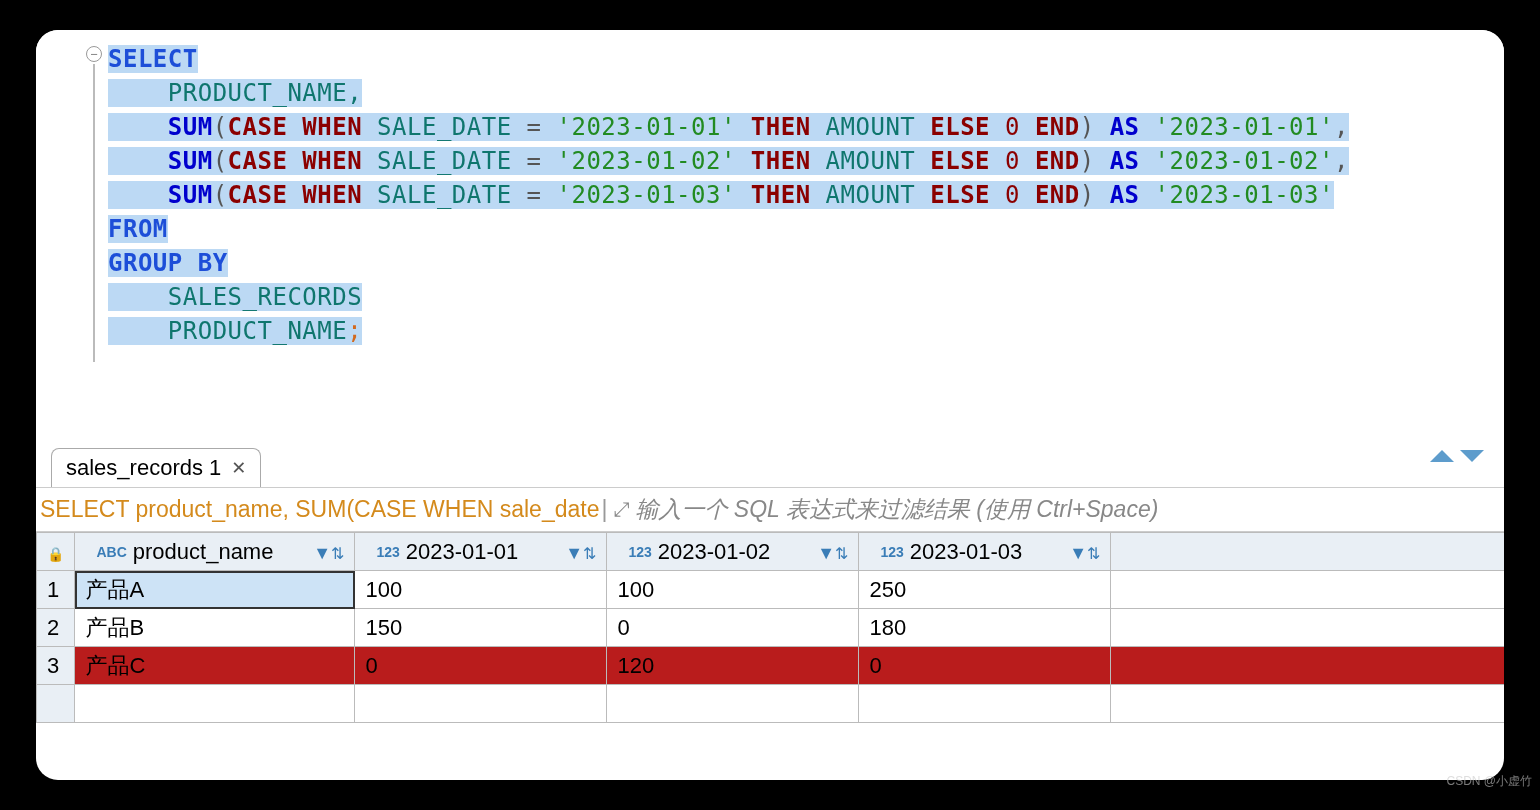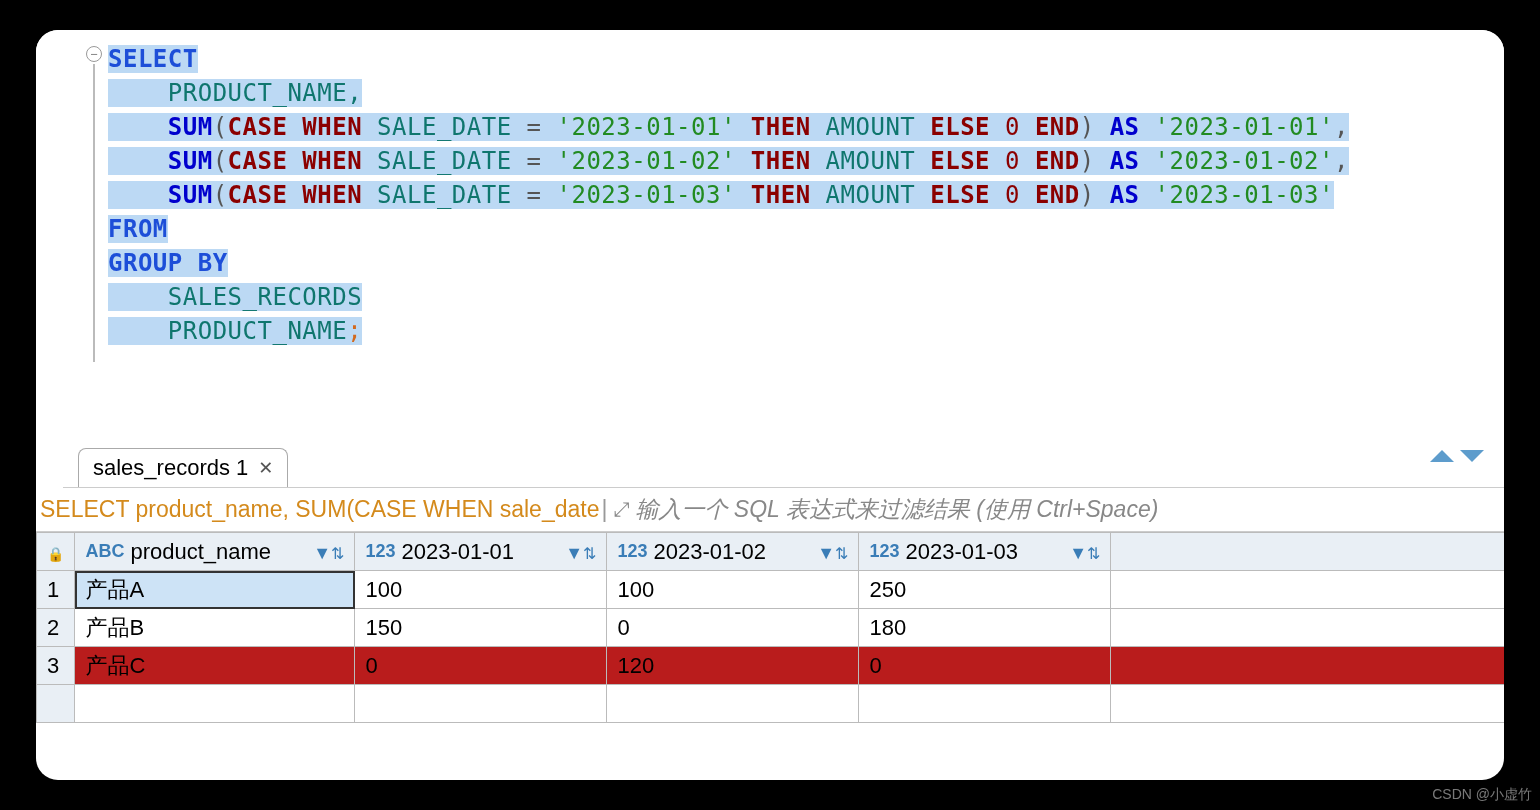--- a/index.html
+++ b/index.html
@@ -98,21 +98,20 @@
   border-right: 12px solid transparent;
   border-top: 12px solid #5d9ccc;
 }
 .tabs-bar {
   display: flex;
   align-items: flex-end;
   border-bottom: 1px solid #ccc;
   height: 44px;
   background: #fff;
   padding-left: 16px;
-  margin-left: 27px;
 }
 .tab {
   border: 1px solid #aaa;
   border-bottom: none;
   background: #fff;
   padding: 6px 14px;
   border-radius: 8px 8px 0 0;
   font-size: 22px;
   display: flex;
   align-items: center;
@@ -183,41 +182,42 @@
   width: 50px;
 }
 .col-header {
   display: flex;
   align-items: center;
   justify-content: space-between;
   gap: 8px;
 }
 .col-left { display: flex; align-items: center; gap: 6px; }
 .type-tag {
-  font-size: 18px;
+  font-size: 14px;
   font-weight: bold;
   color: #3a7db7;
   font-family: Arial, sans-serif;
+  margin-left: 11px;
 }
 .filter-icon { color: #3a7db7; font-size: 18px; cursor: pointer; }
 .sort-icon { color: #3a7db7; font-size: 16px; cursor: pointer; }
 .selected-cell {
   background: #cde3f6 !important;
   outline: 2px solid #333;
   outline-offset: -2px;
 }
 .num-cell { text-align: right; }
 .alt-row td { background: #b91c1c; }
 .alt-row td.rownum { background: #e9eff5; }
 .empty-row td { height: 38px; }
 .watermark {
   position: absolute;
   right: 8px;
-  bottom: 6px;
-  font-size: 14px;
+  bottom: 20px;
+  font-size: 12px;
   color: rgba(200,200,200,0.6);
   pointer-events: none;
   font-family: Arial, sans-serif;
 }
 .cursor-bar {
   color: #999;
   font-weight: 100;
 }
 </style>
 </head>

